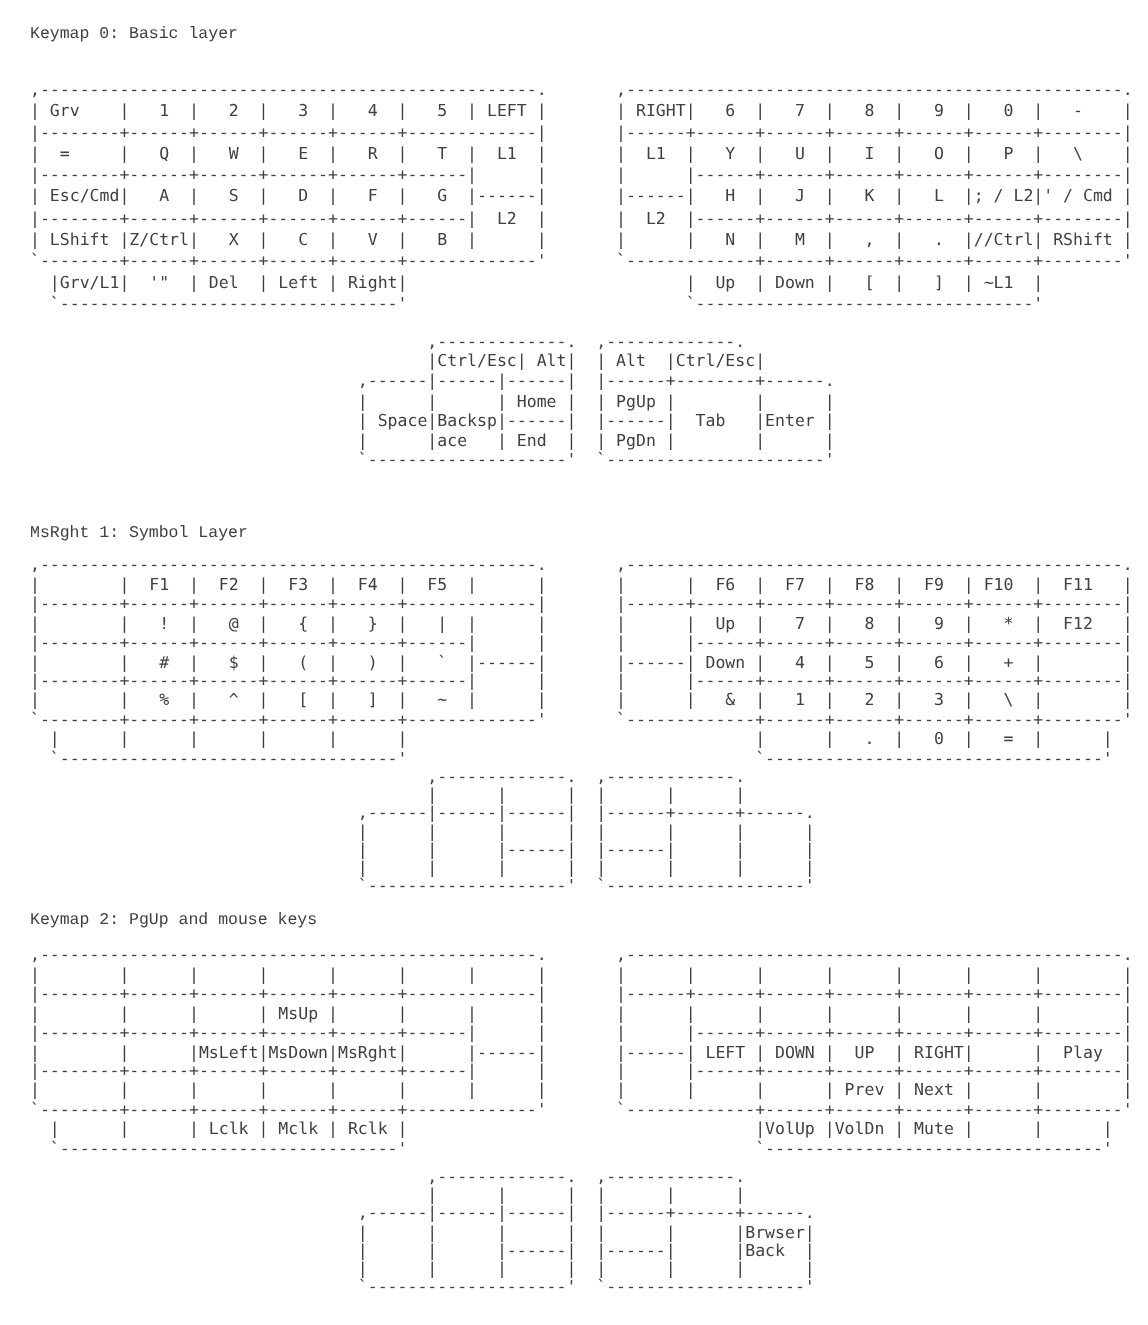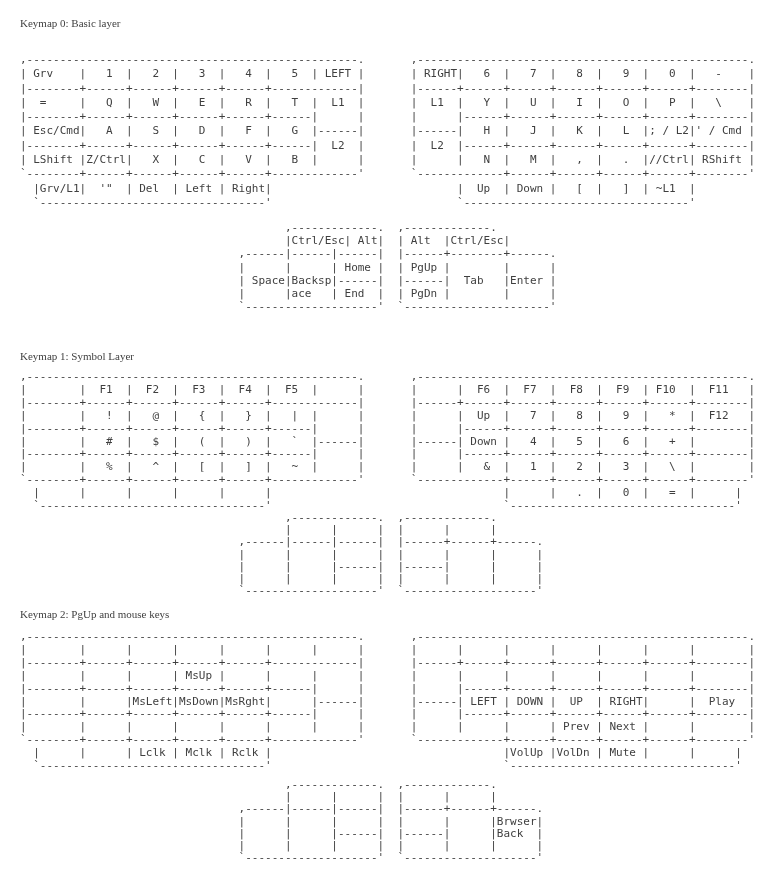--- a/index.html
+++ b/index.html
@@ -5,21 +5,21 @@
   html,body{margin:0;padding:0}
   body{
     width:765px;height:883px;
     background:#ffffff;
     position:relative;
     overflow:hidden;
     font-family:"DejaVu Sans Mono",monospace;
   }
   .hdr{
     position:absolute;left:20px;
-    font-family:Liberation Serif, serif;
+    font-family:Liberation Mono, monospace;
     font-size:11px;line-height:14px;
     color:#3f3f3f;
     white-space:pre;
   }
   pre.blk{
     position:absolute;left:20px;margin:0;padding:0;
     font-family:"DejaVu Sans Mono",monospace;
     font-size:11px;
     color:#3f3f3f;
     white-space:pre;
@@ -52,21 +52,21 @@
   |Grv/L1|  '"  | Del  | Left | Right|                            |  Up  | Down |   [  |   ]  | ~L1  |
   `----------------------------------'                            `----------------------------------'</pre>
   <pre id="k0-thumb" class="blk">                                        ,-------------.  ,-------------.
                                         |Ctrl/Esc| Alt|  | Alt  |Ctrl/Esc|
                                  ,------|------|------|  |------+--------+------.
                                  |      |      | Home |  | PgUp |        |      |
                                  | Space|Backsp|------|  |------|  Tab   |Enter |
                                  |      |ace   | End  |  | PgDn |        |      |
                                  `--------------------'  `----------------------'</pre>
 
-  <div id="k1-hdr" class="hdr">Keymap 1: Symbol Layer</div>
+  <div id="k1-hdr" class="hdr">MsRght 1: Symbol Layer</div>
   <pre id="k1-main" class="blk">,--------------------------------------------------.       ,--------------------------------------------------.
 |        |  F1  |  F2  |  F3  |  F4  |  F5  |      |       |      |  F6  |  F7  |  F8  |  F9  | F10  |  F11   |
 |--------+------+------+------+------+-------------|       |------+------+------+------+------+------+--------|
 |        |   !  |   @  |   {  |   }  |   |  |      |       |      |  Up  |   7  |   8  |   9  |   *  |  F12   |
 |--------+------+------+------+------+------|      |       |      |------+------+------+------+------+--------|
 |        |   #  |   $  |   (  |   )  |   `  |------|       |------| Down |   4  |   5  |   6  |   +  |        |
 |--------+------+------+------+------+------|      |       |      |------+------+------+------+------+--------|
 |        |   %  |   ^  |   [  |   ]  |   ~  |      |       |      |   &amp;  |   1  |   2  |   3  |   \  |        |
 `--------+------+------+------+------+-------------'       `-------------+------+------+------+------+--------'
   |      |      |      |      |      |                                   |      |   .  |   0  |   =  |      |

